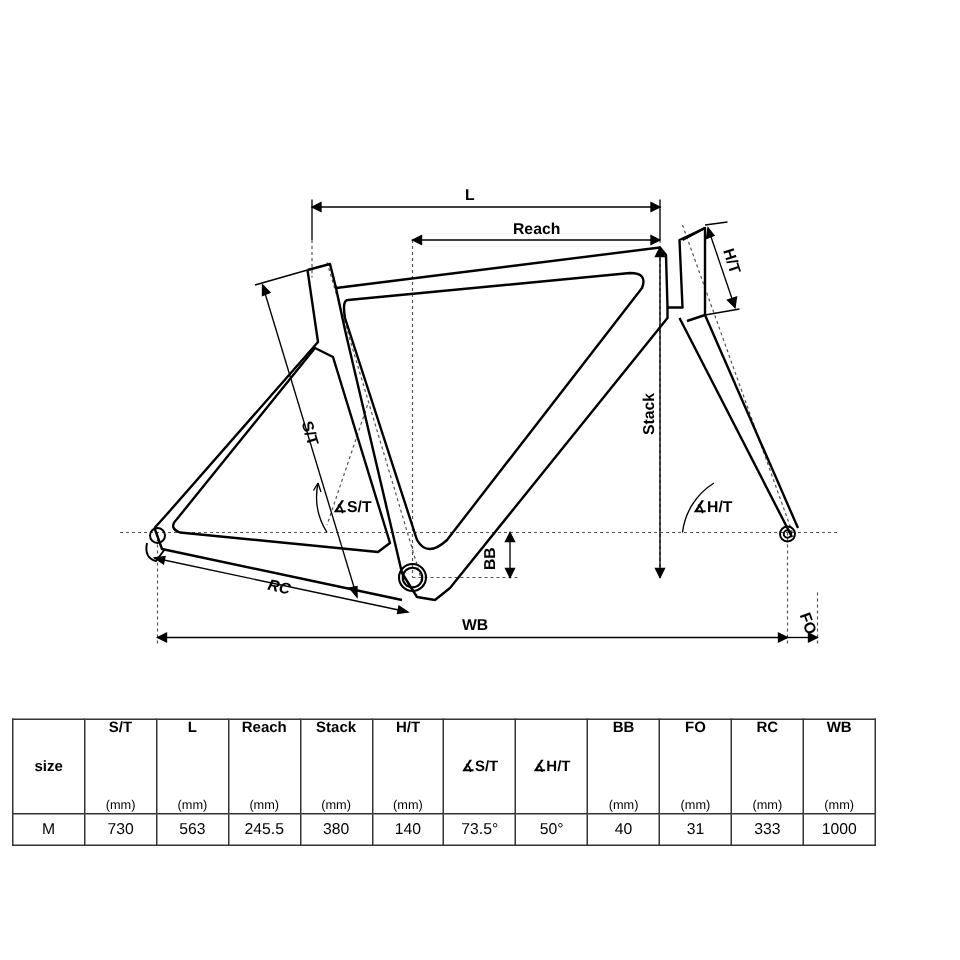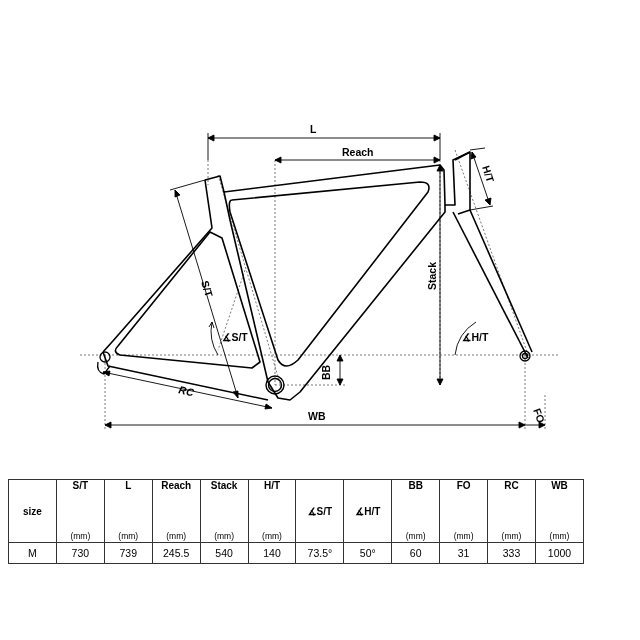--- a/index.html
+++ b/index.html
@@ -173,25 +173,25 @@
           <span class="h-unit">(mm)</span>
         </td>
     <td>
           <span class="h-main">WB</span>
           <span class="h-unit">(mm)</span>
         </td>
   </tr>
   <tr class="val">
     <td>M</td>
     <td>730</td>
-    <td>739</td>
+    <td>563</td>
     <td>245.5</td>
-    <td>540</td>
+    <td>380</td>
     <td>140</td>
     <td>73.5°</td>
     <td>50°</td>
-    <td>60</td>
+    <td>40</td>
     <td>31</td>
     <td>333</td>
     <td>1000</td>
   </tr>
 </tbody>
   </table>
 
 </body></html>

